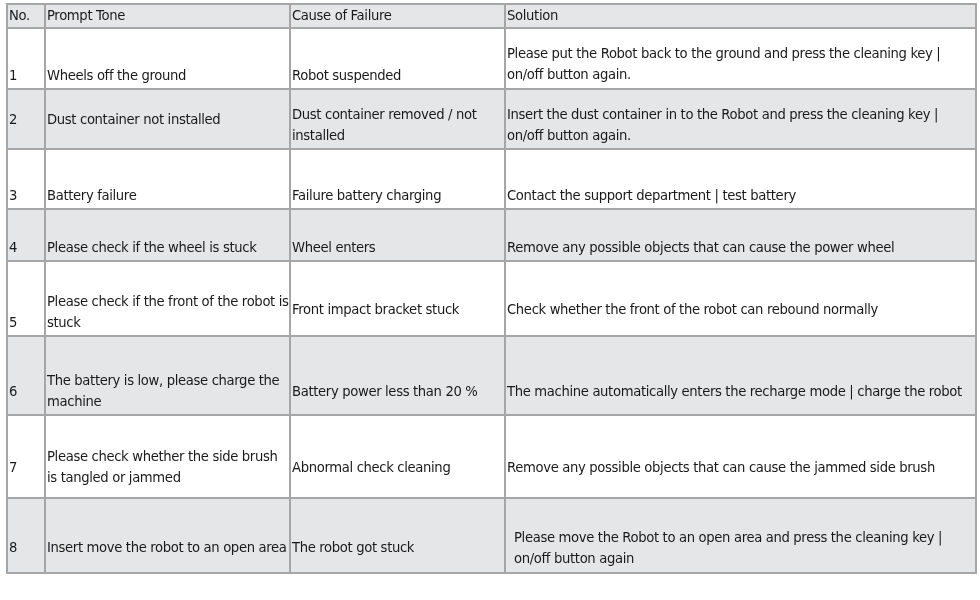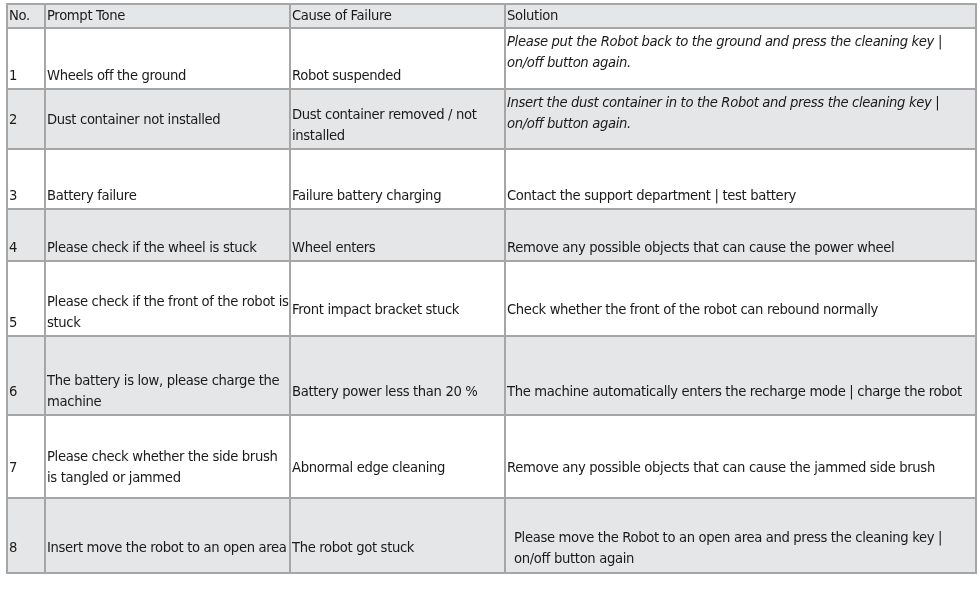--- a/index.html
+++ b/index.html
@@ -42,21 +42,21 @@
     tr.plain td { background: #ffffff; }
     .h-head { height: 18px; }
     .h-r1 { height: 61px; }
     .h-r2 { height: 60px; }
     .h-r3 { height: 60px; }
     .h-r4 { height: 52px; }
     .h-r5 { height: 75px; }
     .h-r6 { height: 79px; }
     .h-r7 { height: 83px; }
     .h-r8 { height: 75px; }
-    td.top { vertical-align: top; padding-top: 2px; font-style: italic; }
+    td.top { vertical-align: top; padding-top: 14px; }
     td.mid { vertical-align: middle; }
     td.bot { vertical-align: bottom; padding-bottom: 2px; }
     td.indent { padding-left: 8px; }
     th { padding-bottom: 1px; }
   </style>
 </head>
 <body>
 
 <div class="wrap">
   <table>
@@ -107,21 +107,21 @@
       </tr>
       <tr class="shade h-r6">
         <td class="bot" style="padding-bottom:12px">6</td>
         <td class="bot" style="padding-bottom:2px">The battery is low, please charge the machine</td>
         <td class="bot" style="padding-bottom:12px">Battery power less than 20 %</td>
         <td class="bot" style="padding-bottom:12px">The machine automatically enters the recharge mode | charge the robot</td>
       </tr>
       <tr class="plain h-r7">
         <td class="mid" style="padding-top:22px">7</td>
         <td class="mid" style="padding-top:20px">Please check whether the side brush is tangled or jammed</td>
-        <td class="mid" style="padding-top:22px">Abnormal edge cleaning</td>
+        <td class="mid" style="padding-top:22px">Abnormal check cleaning</td>
         <td class="mid" style="padding-top:22px">Remove any possible objects that can cause the jammed side brush</td>
       </tr>
       <tr class="shade h-r8">
         <td class="bot" style="padding-bottom:14px">8</td>
         <td class="bot" style="padding-bottom:14px">Insert move the robot to an open area</td>
         <td class="bot" style="padding-bottom:14px">The robot got stuck</td>
         <td class="bot indent" style="padding-bottom:3px">Please move the Robot to an open area and press the cleaning key | on/off button again</td>
       </tr>
     </tbody>
   </table>

